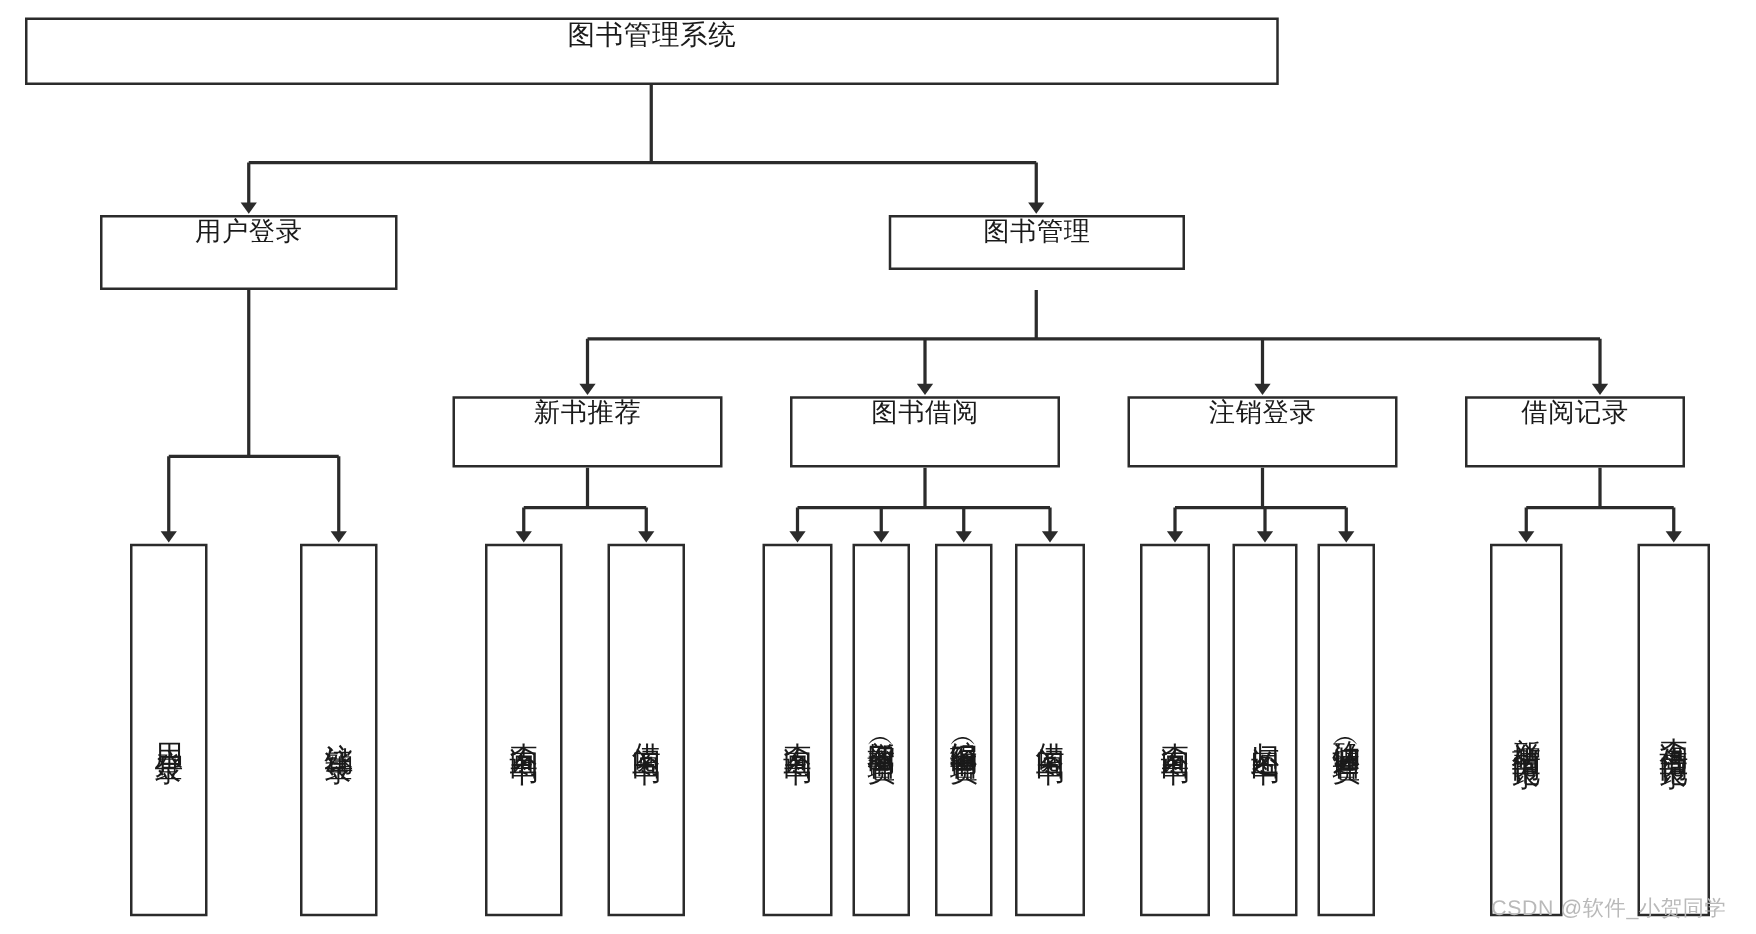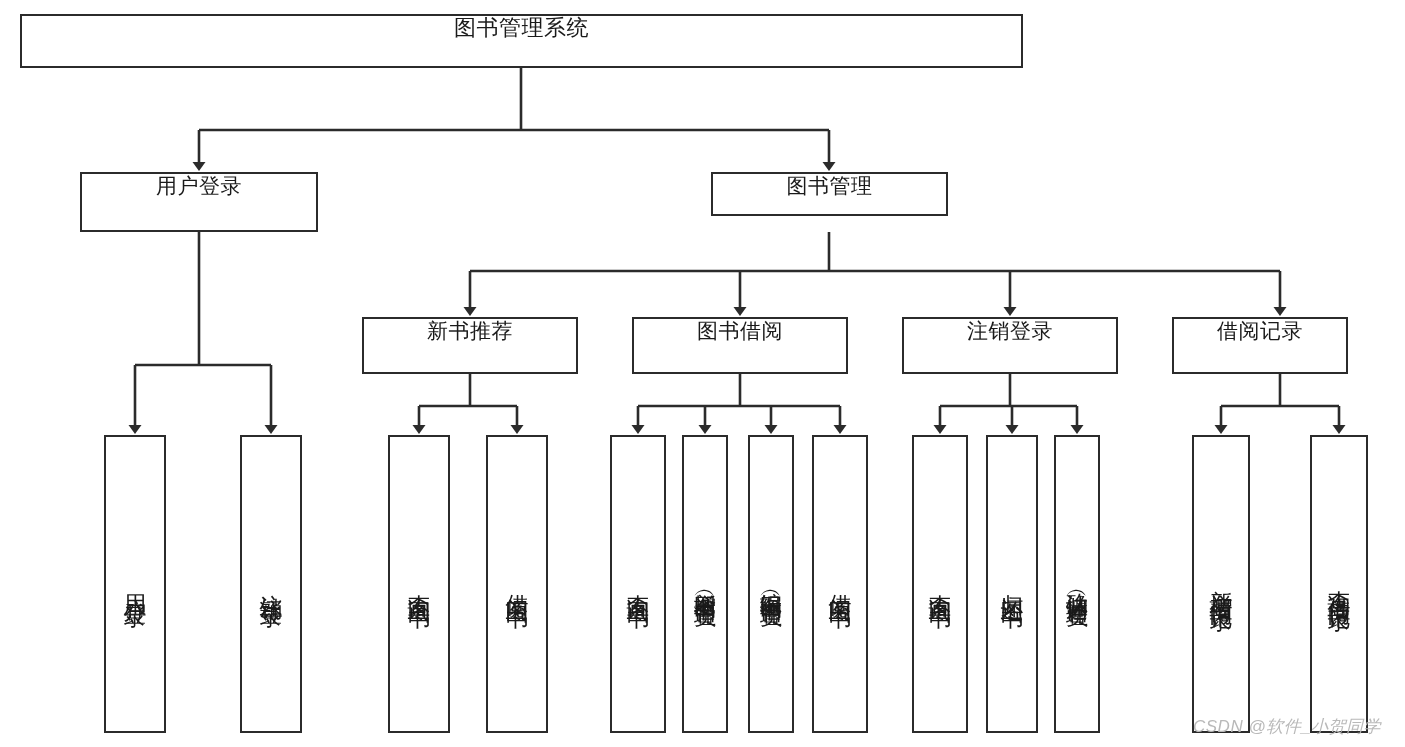--- a/index.html
+++ b/index.html
@@ -215,15 +215,15 @@
   </div>
 
   <div class="node v" style="left:1192px; top:435px; width:58px; height:298px;">
     <span class="label">新增借阅记录</span>
   </div>
 
   <div class="node v" style="left:1310px; top:435px; width:58px; height:298px;">
     <span class="label">查询借阅记录</span>
   </div>
 
-  <div class="watermark" style="left:1193px; top:715px;font-style:italic;">CSDN @软件_小贺同学</div>
+  <div class="watermark" style="left:1193px; top:715px;">CSDN @软件_小贺同学</div>
 
 </div>
 
 </body></html>

